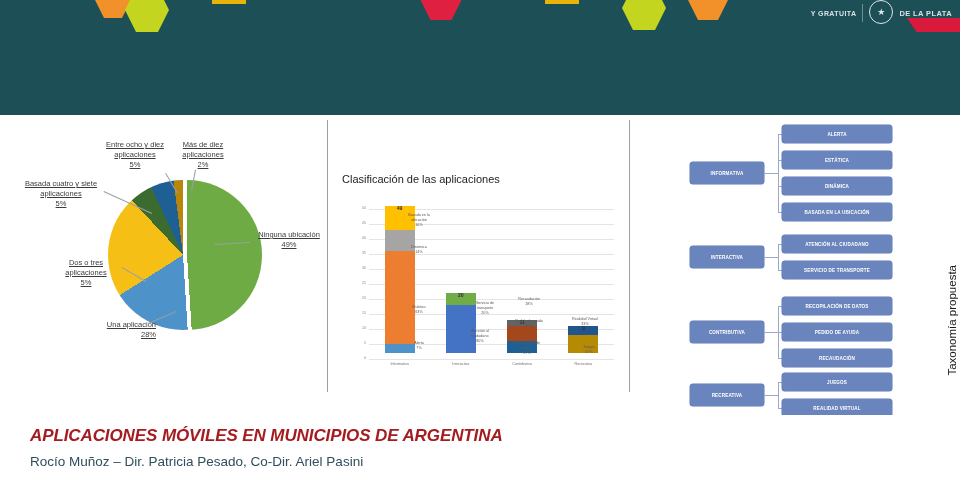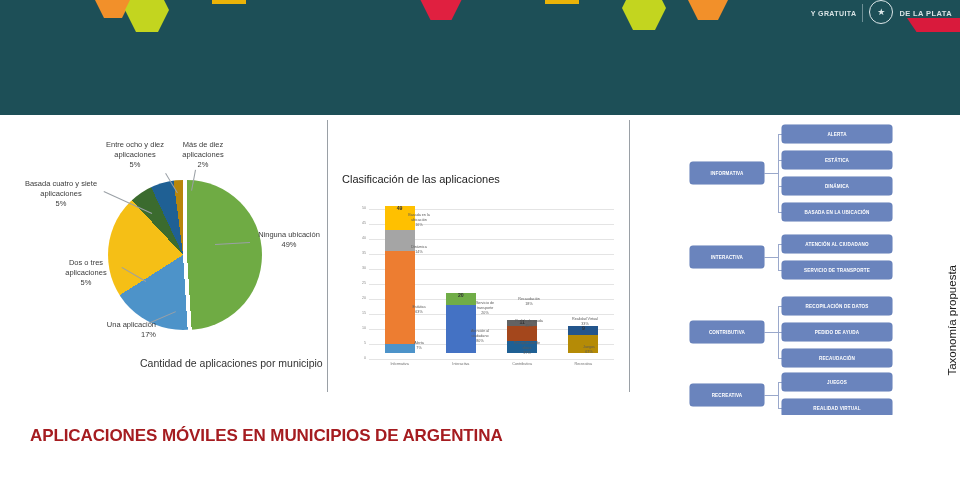--- a/index.html
+++ b/index.html
@@ -71,21 +71,21 @@
   .pie-rest{
     position:absolute;left:0;top:0;width:150px;height:150px;border-radius:50%;
     background:conic-gradient(
       transparent 0deg 176.4deg,
       #4d93c9 176.4deg 237.6deg,
       #f5bf16 237.6deg 316.8deg,
       #3b6b2e 316.8deg 334.8deg,
       #1f6094 334.8deg 352.8deg,
       #b8860b 352.8deg 360deg);
   }
-  .pie-lbl{position:absolute;font-size:7.5px;color:#3c3c3c;line-height:1.32;text-align:center;}
+  .pie-lbl{position:absolute;font-size:7.5px;color:#3c3c3c;line-height:1.32;text-align:center;text-decoration:underline;}
   .pie-lbl b{font-weight:400;}
   .lead{position:absolute;background:#9aa0a6;transform-origin:0 0;height:1px;}
   .pie-caption{
     position:absolute;left:140px;top:242px;width:190px;
     font-size:10.5px;color:#333;font-weight:500;text-align:left;
   }
 
   
   .bar-panel{position:absolute;left:330px;top:6px;width:299px;height:300px;}
   .bar-title{position:absolute;left:12px;top:52px;font-size:11px;color:#222;font-weight:500;}
@@ -111,21 +111,21 @@
     position:absolute;right:2px;top:150px;
     font-size:11.5px;color:#1a1a1a;font-weight:500;
     writing-mode:vertical-rl;transform:rotate(180deg);
     white-space:nowrap;
   }
 
   
   .footer{position:absolute;left:0;top:415px;width:960px;height:65px;background:#fff;}
   .foot-title{
     position:absolute;left:30px;top:11px;
-    color:#a51c20;font-size:17px;font-weight:bold;letter-spacing:-.1px;
+    color:#a51c20;font-size:17px;font-weight:bold;letter-spacing:-.1px;font-style:italic;
   }
   .foot-sub{
     position:absolute;left:30px;top:39px;
     color:#2f4f5c;font-size:13.5px;font-weight:400;
   }
 </style>
 </head>
 <body>
 
 <div class="slide">
@@ -157,32 +157,31 @@
     <div class="divider" style="left:629px;"></div>
 
     <div class="pie-panel">
       <div class="pie-wrap">
         <div class="pie-rest"></div>
         <div class="pie-main"></div>
       </div>
       <div id="pie-labels">
           <div class="pie-lbl" style="left: 258px; top: 115px; width: 62px; text-align: center;"><span>Ninguna ubicación</span><br><b>49%</b></div>
           <div class="lead" style="left: 250px; top: 128px; width: 35.0571px; transform: rotate(176.73deg);"></div>
-          <div class="pie-lbl" style="left: 70px; top: 205px; width: 86px; text-align: right;"><span>Una aplicación</span><br><b>17%</b></div>
+          <div class="pie-lbl" style="left: 70px; top: 205px; width: 86px; text-align: right;"><span>Una aplicación</span><br><b>28%</b></div>
           <div class="lead" style="left: 148px; top: 208px; width: 30.4631px; transform: rotate(-23.1986deg);"></div>
           <div class="pie-lbl" style="left: 48px; top: 143px; width: 76px; text-align: center;"><span>Dos o tres aplicaciones</span><br><b>5%</b></div>
           <div class="lead" style="left: 122px; top: 152px; width: 27.7849px; transform: rotate(30.2564deg);"></div>
           <div class="pie-lbl" style="left: 22px; top: 64px; width: 78px; text-align: center;"><span>Basada cuatro y siete aplicaciones</span><br><b>5%</b></div>
           <div class="lead" style="left: 104px; top: 76px; width: 52.8015px; transform: rotate(24.6236deg);"></div>
           <div class="pie-lbl" style="left: 100px; top: 25px; width: 70px; text-align: center;"><span>Entre ocho y diez aplicaciones</span><br><b>5%</b></div>
           <div class="lead" style="left: 166px; top: 58px; width: 23.3238px; transform: rotate(59.0362deg);"></div>
           <div class="pie-lbl" style="left: 172px; top: 25px; width: 62px; text-align: center;"><span>Más de diez aplicaciones</span><br><b>2%</b></div>
           <div class="lead" style="left: 196px; top: 55px; width: 21.3776px; transform: rotate(100.784deg);"></div>
         </div>
-      <div class="pie-caption">Cantidad de aplicaciones por municipio</div>
     </div>
 
     <div class="bar-panel">
       <div class="bar-title">Clasificación de las aplicaciones</div>
       <div class="plot" id="bar-plot">
           <div class="gridline" style="top: 8px;"></div>
           <div class="ytick" style="top: 6px;">50</div>
           <div class="gridline" style="top: 23px;"></div>
           <div class="ytick" style="top: 21px;">45</div>
           <div class="gridline" style="top: 38px;"></div>
@@ -310,14 +309,15 @@
           <div class="node" style="left: 150px; top: 284px; width: 110px; height: 18px;">
             <span>REALIDAD VIRTUAL</span>
           </div>
         </div>
       <div class="tax-caption">Taxonomía propuesta</div>
     </div>
   </div>
 
   <div class="footer">
     <div class="foot-title">APLICACIONES MÓVILES EN MUNICIPIOS DE ARGENTINA</div>
+    <div class="foot-sub">Rocío Muñoz – Dir. Patricia Pesado, Co-Dir. Ariel Pasini</div>
   </div>
 </div>
 
 </body></html>

